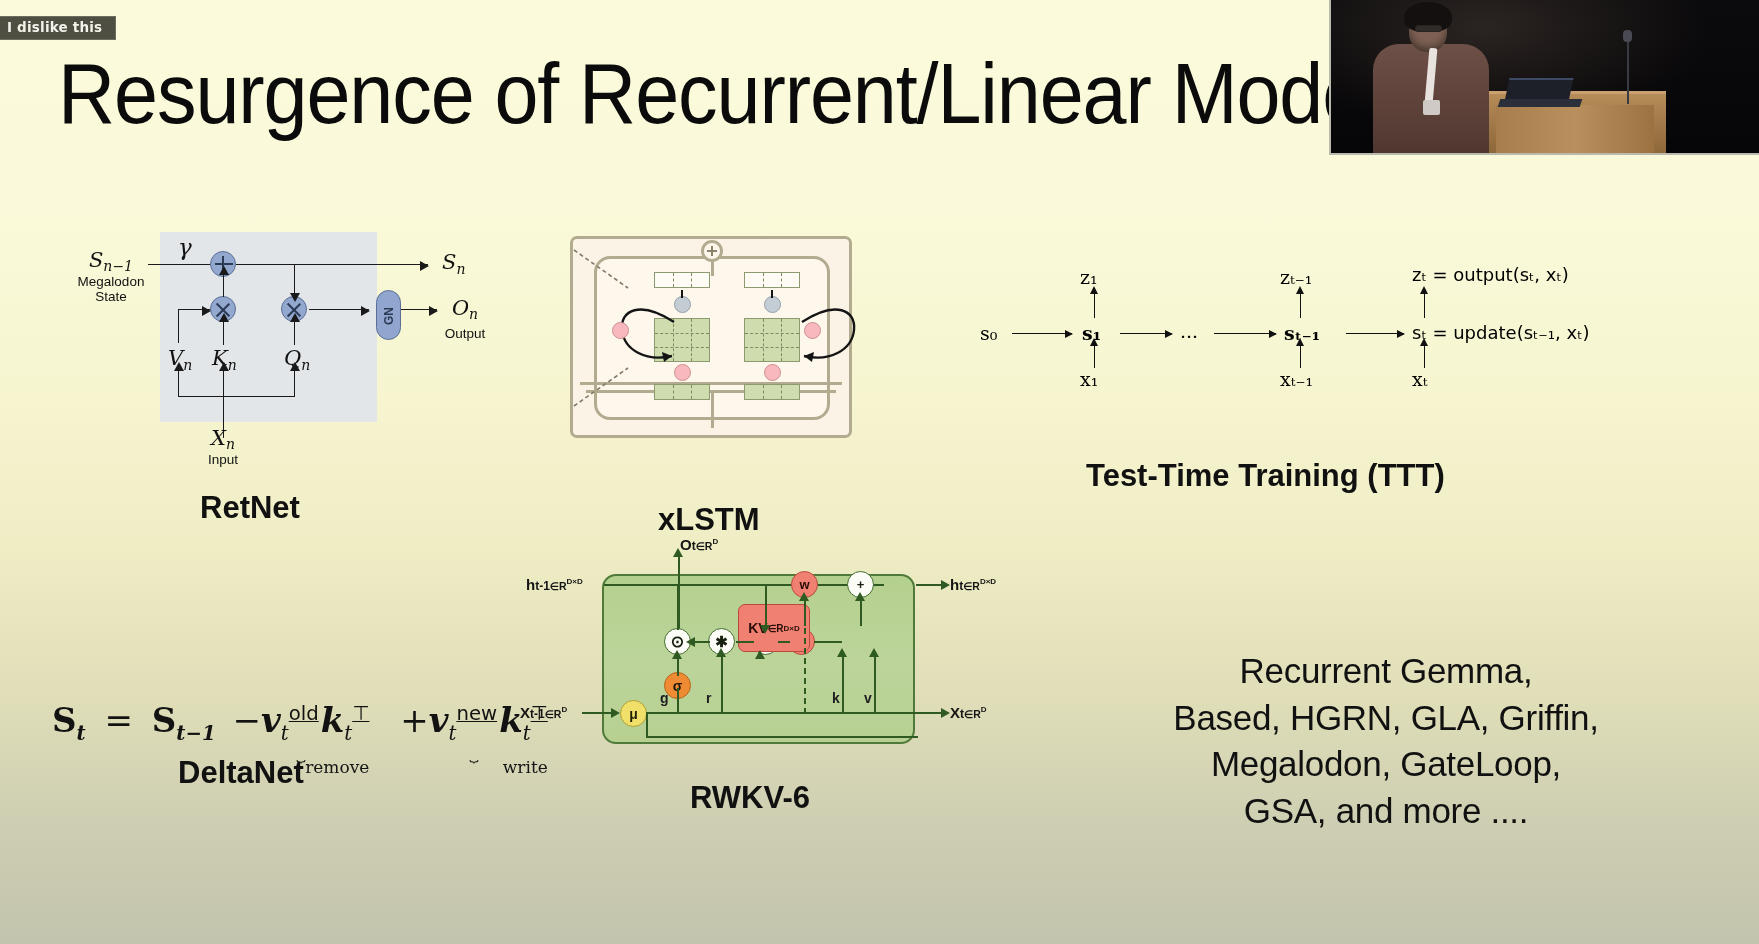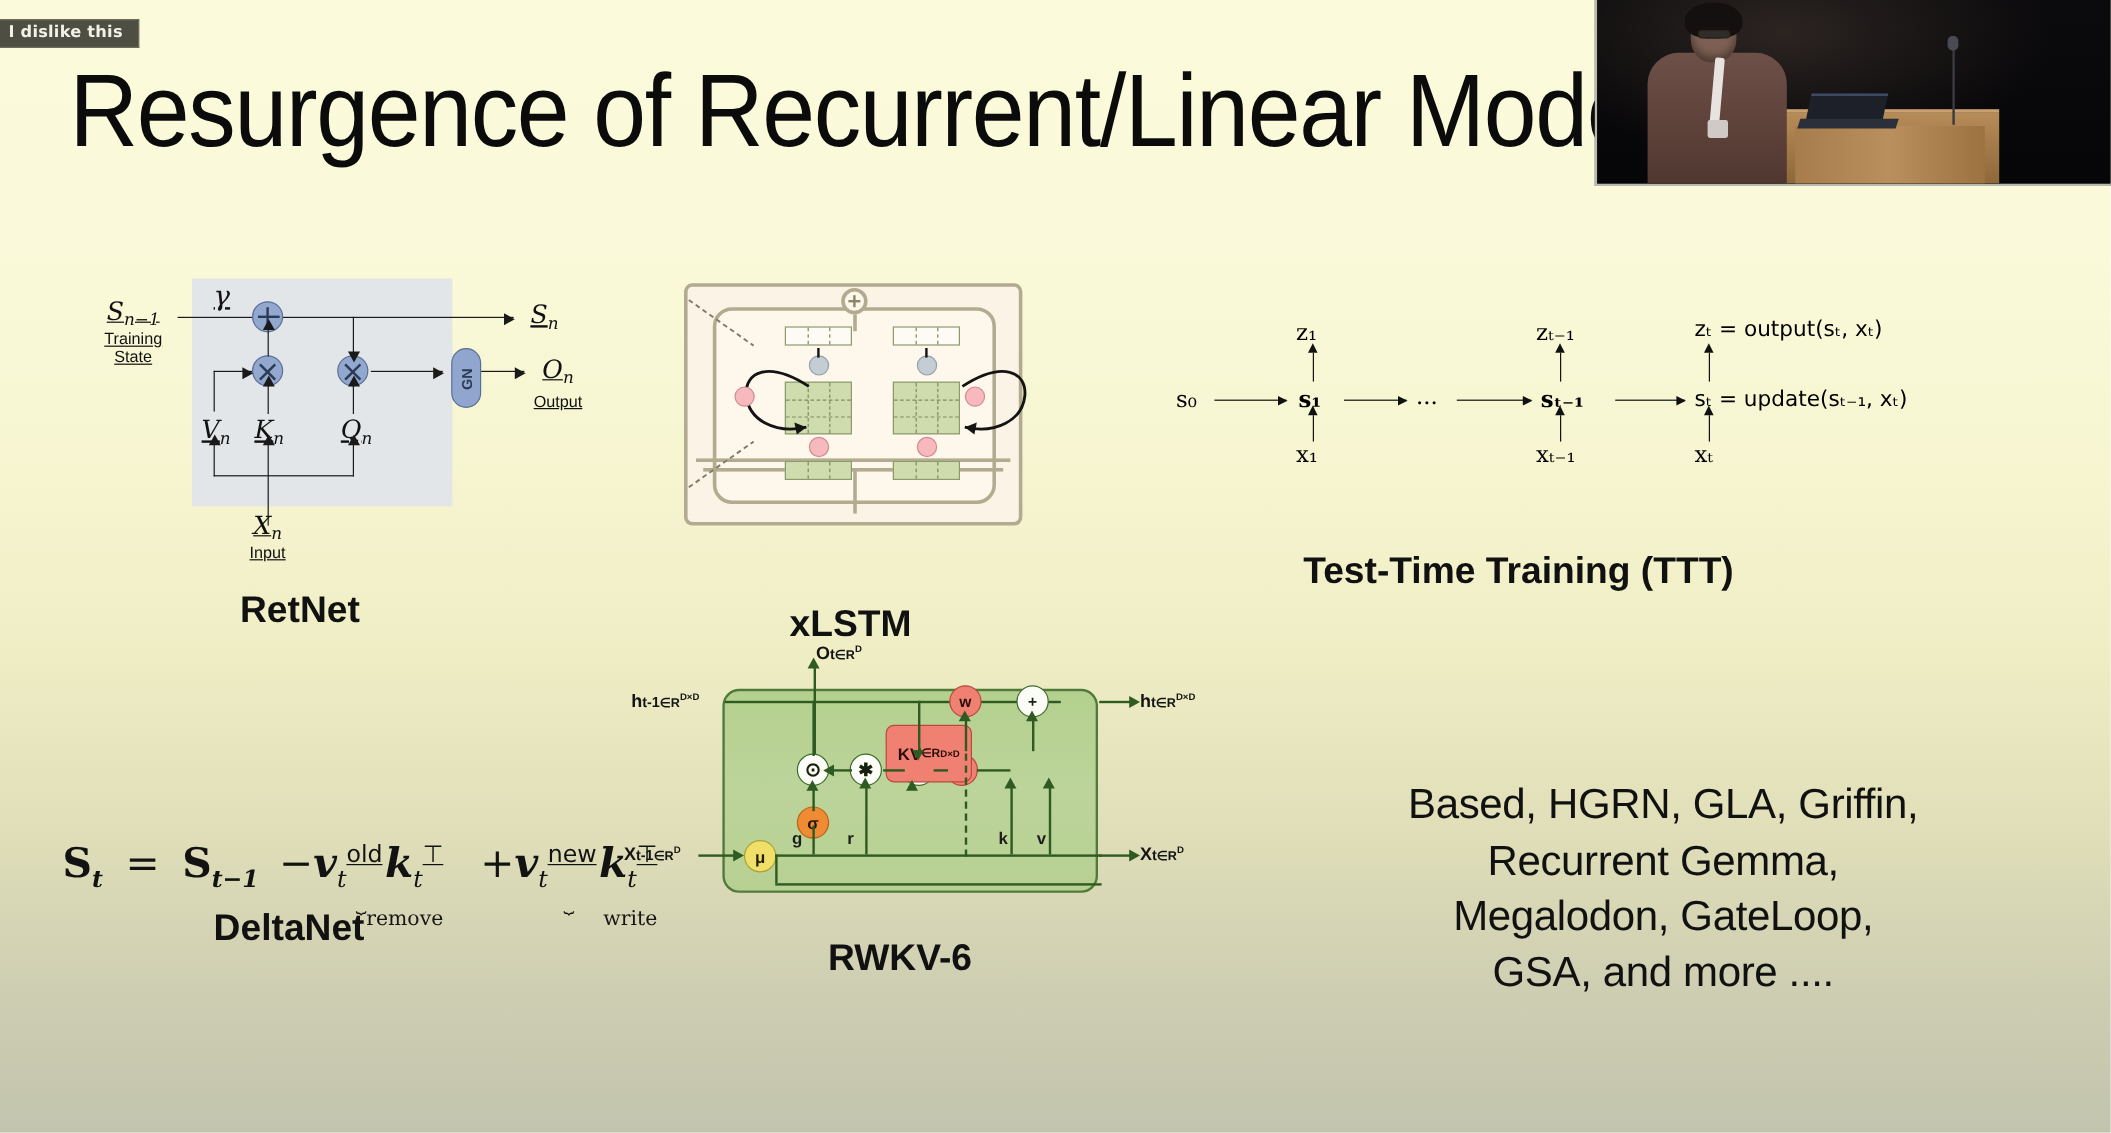--- a/index.html
+++ b/index.html
@@ -149,21 +149,21 @@
     white-space: nowrap;
   }
 
   
   #retnet-fig { position: absolute; left: 60px; top: 228px; width: 420px; height: 240px; }
   #retnet-panel {
     position: absolute; left: 100px; top: 4px;
     width: 217px; height: 190px;
     background: #e3e6e8;
   }
-  .rn-lbl { position: absolute; color: #111; white-space: nowrap; text-decoration: underline; }
+  .rn-lbl { position: absolute; color: #111; white-space: nowrap; }
   .rn-math { font-family: "DejaVu Serif", serif; font-style: italic; font-size: 21px; }
   .rn-sub  { font-family: "Liberation Sans", sans-serif; font-size: 13.5px; font-style: normal; text-align: center; }
   .rn-node {
     position: absolute; width: 26px; height: 26px;
     border-radius: 50%;
     background: #92a8cf;
     border: 1px solid #5b6f96;
   }
   .rn-node::before, .rn-node::after {
     content: ""; position: absolute; background: #2b3a55;
@@ -404,21 +404,21 @@
     <div class="speaker-badge"></div>
   </div>
 
   <div id="retnet-fig">
     <div id="retnet-panel"></div>
 
     <div class="rn-lbl rn-math" style="left:118px; top:6px; font-size:23px;">γ</div>
 
     <div class="rn-lbl" style="left:14px; top:20px; text-align:center; width:74px;">
       <span class="rn-math">S</span><span class="rn-math" style="font-size:14px; vertical-align:sub;">n−1</span>
-      <div class="rn-sub">Training</div>
+      <div class="rn-sub">Megalodon</div>
       <div class="rn-sub">State</div>
     </div>
 
     <div style="position:absolute; left:88px; top:36px; width:280px; height:0; border-top:1.8px solid #1a1a1a;">
       <div style="position:absolute; right:-1px; top:-4.5px; border-left:9px solid #1a1a1a; border-top:5px solid transparent; border-bottom:5px solid transparent;"></div>
     </div>
 
     <div class="rn-node rn-plus" style="left:150px; top:23px;"></div>
 
     <div class="rn-node rn-times" style="left:150px; top:68px;"></div>
@@ -685,19 +685,19 @@
 
     <div class="rw-sm" style="left:140px; top:158px;">g</div>
     <div class="rw-sm" style="left:186px; top:158px;">r</div>
     <div class="rw-sm" style="left:312px; top:158px;">k</div>
     <div class="rw-sm" style="left:344px; top:158px;">v</div>
   </div>
 
   <div class="caption" style="left:690px; top:780px; font-size:31px;">RWKV-6</div>
 
   <div id="models-list">
+    <div>Recurrent Gemma,</div>
     <div>Based, HGRN, GLA, Griffin,</div>
-    <div>Recurrent Gemma,</div>
     <div>Megalodon, GateLoop,</div>
     <div>GSA, and more ....</div>
   </div>
 
 </div>
 
 </body></html>

